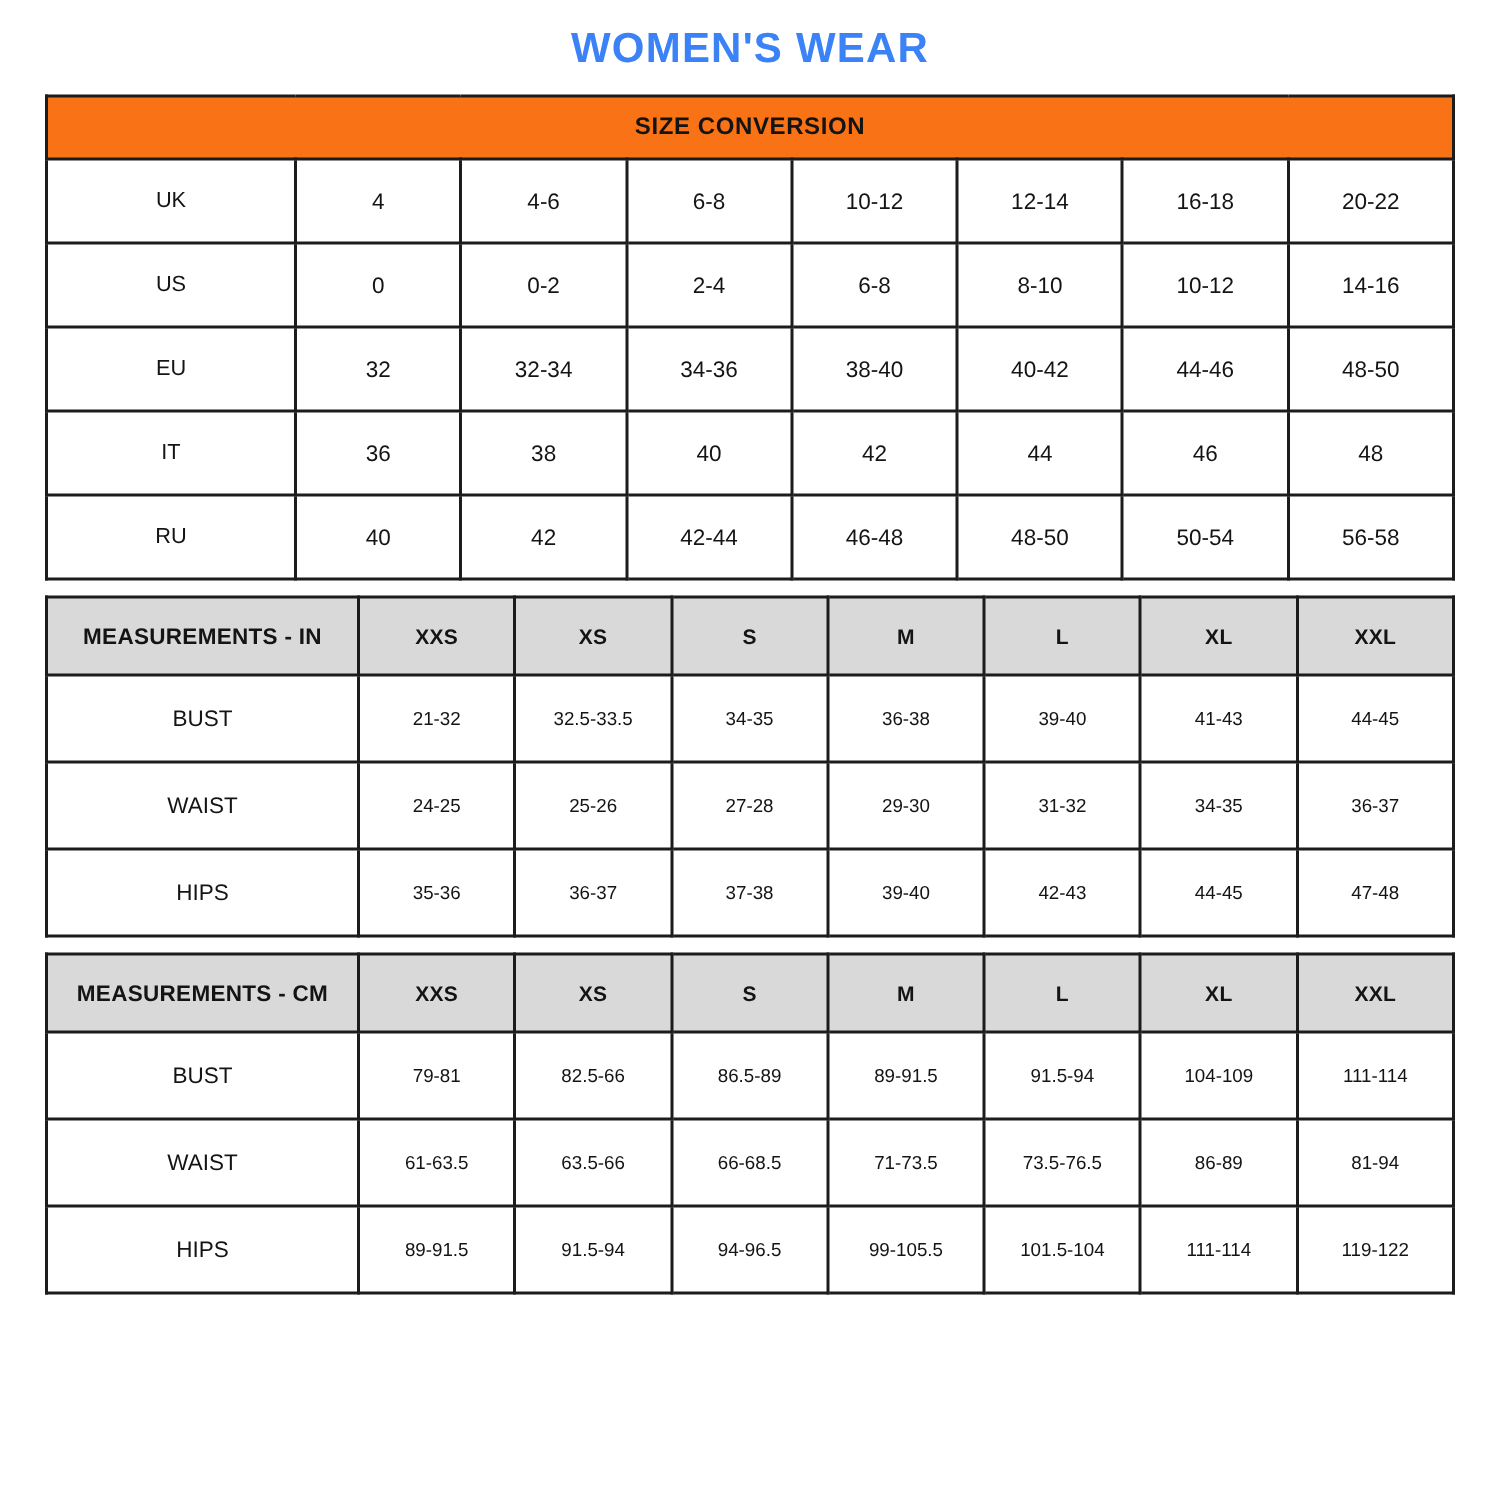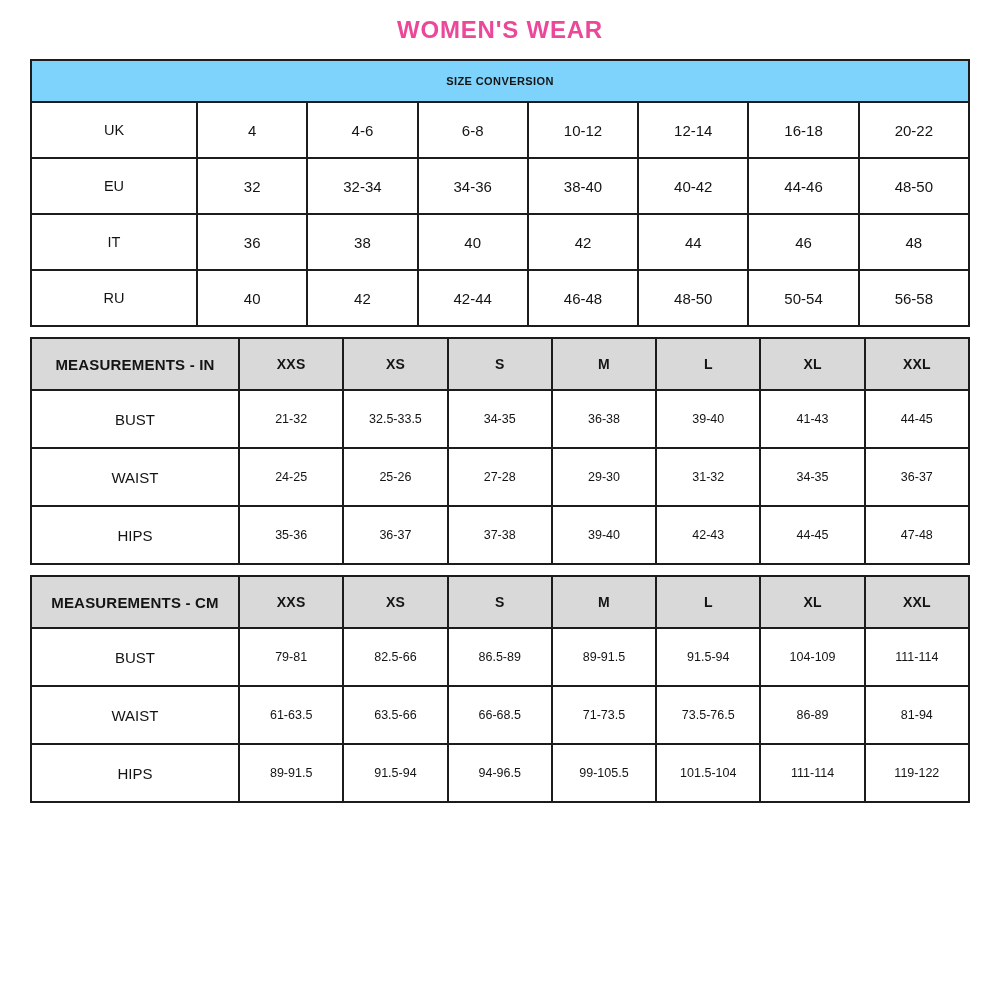--- a/index.html
+++ b/index.html
@@ -12,43 +12,43 @@
   .page {
     width: 1000px;
     height: 1000px;
     box-sizing: border-box;
     padding: 10px 30px 18px 30px;
     background: #ffffff;
   }
   h1.page-title {
     margin: 6px 0 15px 0;
     text-align: center;
-    font-size: 24px;
+    font-size: 28px;
     font-weight: 700;
     letter-spacing: 0.8px;
-    color: #ec4899;
+    color: #3b82f6;
   }
   table {
     border-collapse: collapse;
     width: 100%;
     table-layout: fixed;
   }
   td, th {
     border: 2px solid #1c1c1c;
     text-align: center;
     vertical-align: middle;
     padding: 0 4px;
     box-sizing: border-box;
   }
   
   .conversion .c-label { width: 166px; }
   .conversion .table-title {
-    background: #7dd3fc;
+    background: #f97316;
     height: 42px;
-    font-size: 11px;
+    font-size: 16px;
     font-weight: 700;
     letter-spacing: 0.4px;
   }
   .conversion td {
     height: 56px;
     font-size: 15px;
     font-weight: 400;
   }
   .conversion td.row-label { font-size: 14.5px; }
   
@@ -89,20 +89,30 @@
     <tbody>
         <tr>
           <td class="row-label">UK</td>
           <td>4</td>
           <td>4-6</td>
           <td>6-8</td>
           <td>10-12</td>
           <td>12-14</td>
           <td>16-18</td>
           <td>20-22</td>
+        </tr>
+        <tr>
+          <td class="row-label">US</td>
+          <td>0</td>
+          <td>0-2</td>
+          <td>2-4</td>
+          <td>6-8</td>
+          <td>8-10</td>
+          <td>10-12</td>
+          <td>14-16</td>
         </tr>
         <tr>
           <td class="row-label">EU</td>
           <td>32</td>
           <td>32-34</td>
           <td>34-36</td>
           <td>38-40</td>
           <td>40-42</td>
           <td>44-46</td>
           <td>48-50</td>

